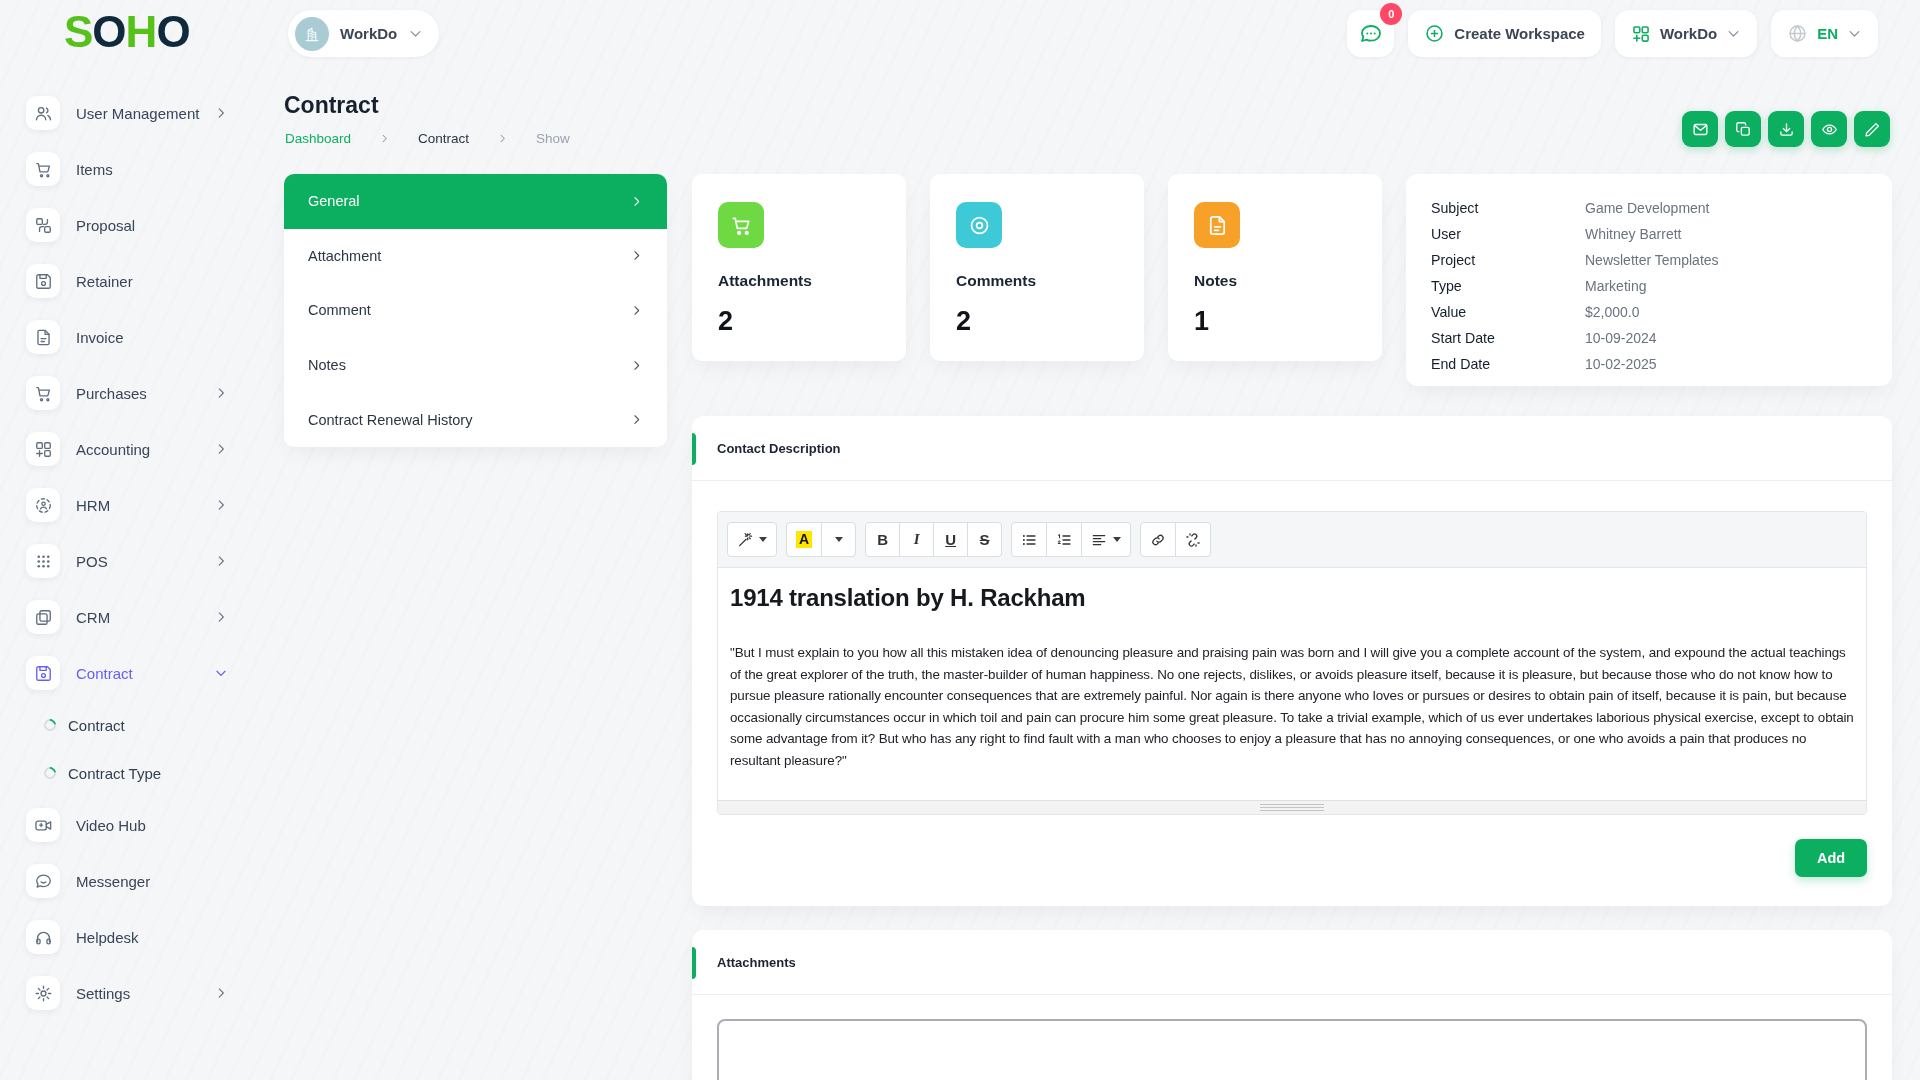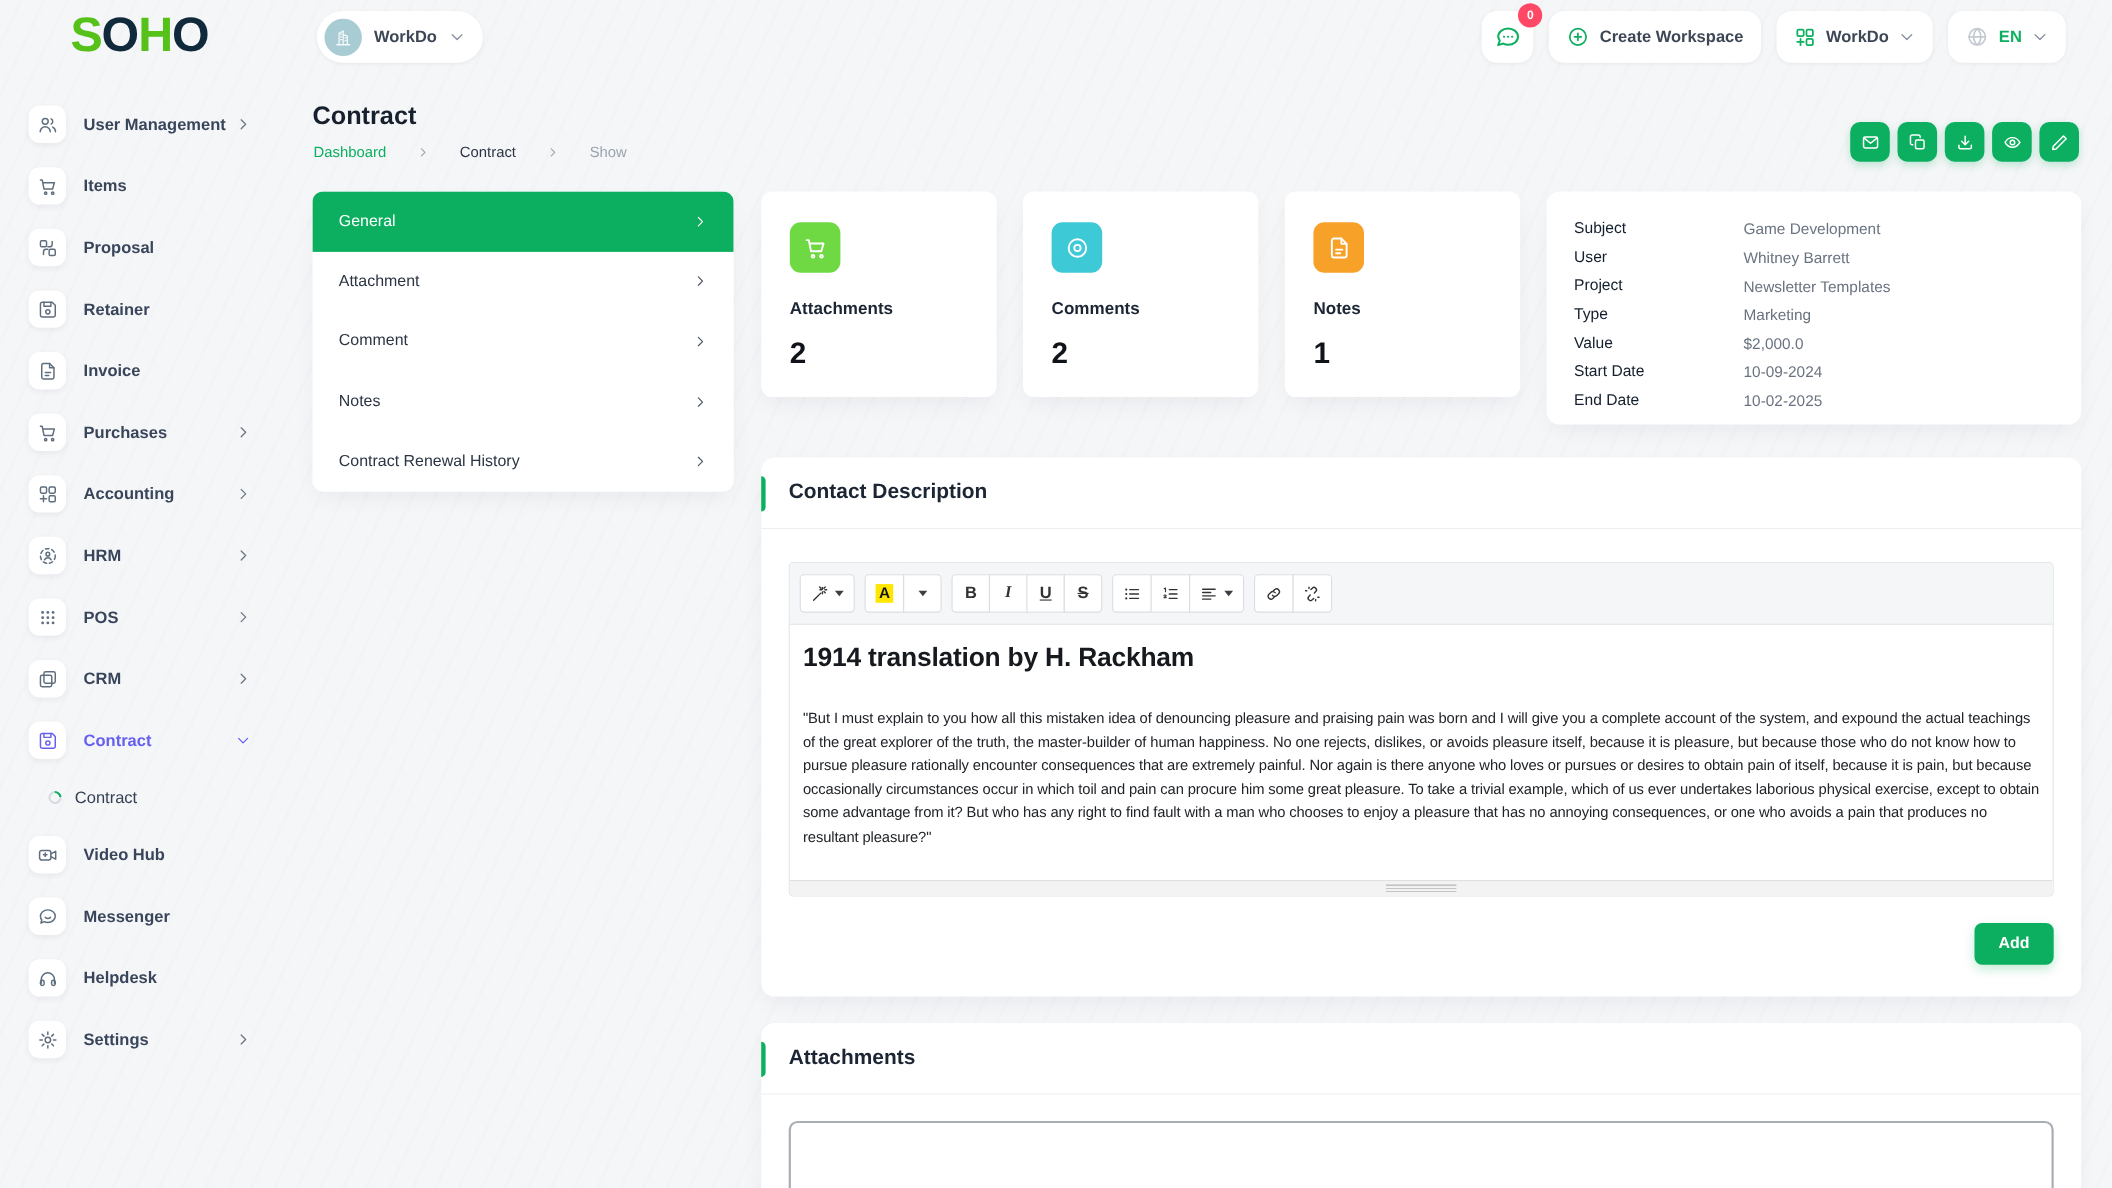--- a/index.html
+++ b/index.html
@@ -27,21 +27,21 @@
   .pill{height:47px;background:#fff;border:none;border-radius:14px;display:flex;align-items:center;gap:9px;
     padding:0 16px;font-family:inherit;font-size:15px;font-weight:600;color:#3c4655;cursor:pointer;box-shadow:0 1px 4px rgba(16,24,40,.05)}
   .pill .grn{color:var(--primary,#0caf60);display:flex}
   .pill .gry{color:#c3c9d1;display:flex}
   .lang{color:var(--primary,#0caf60)}
   
   .sidebar{position:absolute;left:0;top:85px;width:258px}
   .side-item{height:56px;display:flex;align-items:center;cursor:pointer;padding-left:26px;position:relative}
   .icon-box{width:34px;height:34px;border-radius:10px;background:#fff;box-shadow:0 2px 6px rgba(16,24,40,.06);
     display:flex;align-items:center;justify-content:center;color:#5f6e7e;flex:0 0 34px}
-  .side-label{margin-left:16px;font-size:15px;font-weight:700;color:#39455a}
+  .side-label{margin-left:16px;font-size:15px;font-weight:400;color:#39455a}
   .side-chev{position:absolute;right:30px;color:#6b7685;display:flex}
   .side-item.active .icon-box,.side-item.active .side-label,.side-item.active .side-chev{color:var(--secondary,#6560f0)}
   .side-sub{height:48px;display:flex;align-items:center;padding-left:44px;cursor:pointer}
   .spinner{width:12px;height:12px;border-radius:50%;border:2.5px solid #d7dbe0;border-top-color:var(--primary,#0caf60);transform:rotate(40deg);flex:0 0 12px}
   .side-sub .side-label{margin-left:12px;font-weight:500;color:#333f50}
   
   .page-title{position:absolute;left:284px;top:92px;font-size:23px;font-weight:700;color:#17212e}
   .breadcrumb{position:absolute;left:285px;top:131px;display:flex;align-items:center;gap:28px;font-size:13.5px}
   .bc-link{color:var(--primary,#0caf60);cursor:pointer}
   .bc-mid{color:#2b3545}
@@ -64,21 +64,21 @@
   .stat-icon{width:46px;height:46px;border-radius:10px;display:flex;align-items:center;justify-content:center;color:#fff}
   .stat-label{margin-top:24px;font-size:15.5px;font-weight:600;color:#1b2533}
   .stat-value{position:absolute;left:26px;bottom:24px;font-size:27px;font-weight:700;color:#10131a}
   .details-card{left:1406px;top:174px;width:486px;height:212px;padding:21px 25px}
   .detail-grid{display:grid;grid-template-columns:154px 1fr;grid-auto-rows:26px;align-items:center}
   .d-label{font-size:14.2px;font-weight:400;color:#141f2d}
   .d-value{font-size:14px;color:#6a7380}
   
   .panel-head{position:relative;height:65px;display:flex;align-items:center;padding-left:25px;border-bottom:1px solid #edeff3}
   .accent{position:absolute;left:0;top:17px;width:4px;height:32px;background:var(--primary,#0caf60);border-radius:0 4px 4px 0}
-  .panel-head h2{font-size:19px;font-weight:700;color:#1b2533}
+  .panel-head h2{font-size:13px;font-weight:700;color:#1b2533}
   .desc{left:692px;top:416px;width:1200px;height:490px}
   .attach{left:692px;top:930px;width:1200px;height:300px}
   
   .editor{margin:30px 25px 0 25px;border:1px solid #e2e6ea;border-radius:4px;height:304px;display:flex;flex-direction:column;overflow:hidden}
   .toolbar{background:#f5f6f7;border-bottom:1px solid #e2e6ea;padding:10px 9px;display:flex;gap:9px;flex:0 0 56px}
   .tb-group{display:flex}
   .tb-btn{height:35px;min-width:35px;padding:0 9px;background:#fff;border:1px solid #d9dee3;display:flex;align-items:center;
     justify-content:center;gap:6px;cursor:pointer;color:#333;font-family:inherit}
   .tb-btn + .tb-btn{margin-left:-1px}
   .tb-group .tb-btn:first-child{border-radius:4px 0 0 4px}
@@ -328,20 +328,24 @@
         <span class="side-chev">
           <svg width="14" height="14" viewBox="0 0 24 24" fill="none" stroke="currentColor" stroke-width="2" stroke-linecap="round" stroke-linejoin="round">
             <path d="M5 9l7 7 7-7"></path>
           </svg>
         </span>
       </div>
       <div class="side-sub">
         <span class="spinner"></span>
         <span class="side-label">Contract</span>
       </div>
+      <div class="side-sub">
+        <span class="spinner"></span>
+        <span class="side-label">Contract Type</span>
+      </div>
       <div class="side-item">
         <span class="icon-box">
           <svg width="19" height="19" viewBox="0 0 24 24" fill="none" stroke="currentColor" stroke-width="1.7" stroke-linecap="round" stroke-linejoin="round">
             <rect x="2.5" y="6.5" width="13" height="11" rx="2.5"></rect>
             <path d="M15.5 10.5L21 7.5v9l-5.5-3"></path>
             <path d="M9 9.5v4M7 11.5h4"></path>
           </svg>
         </span>
         <span class="side-label">Video Hub</span>
       </div>

